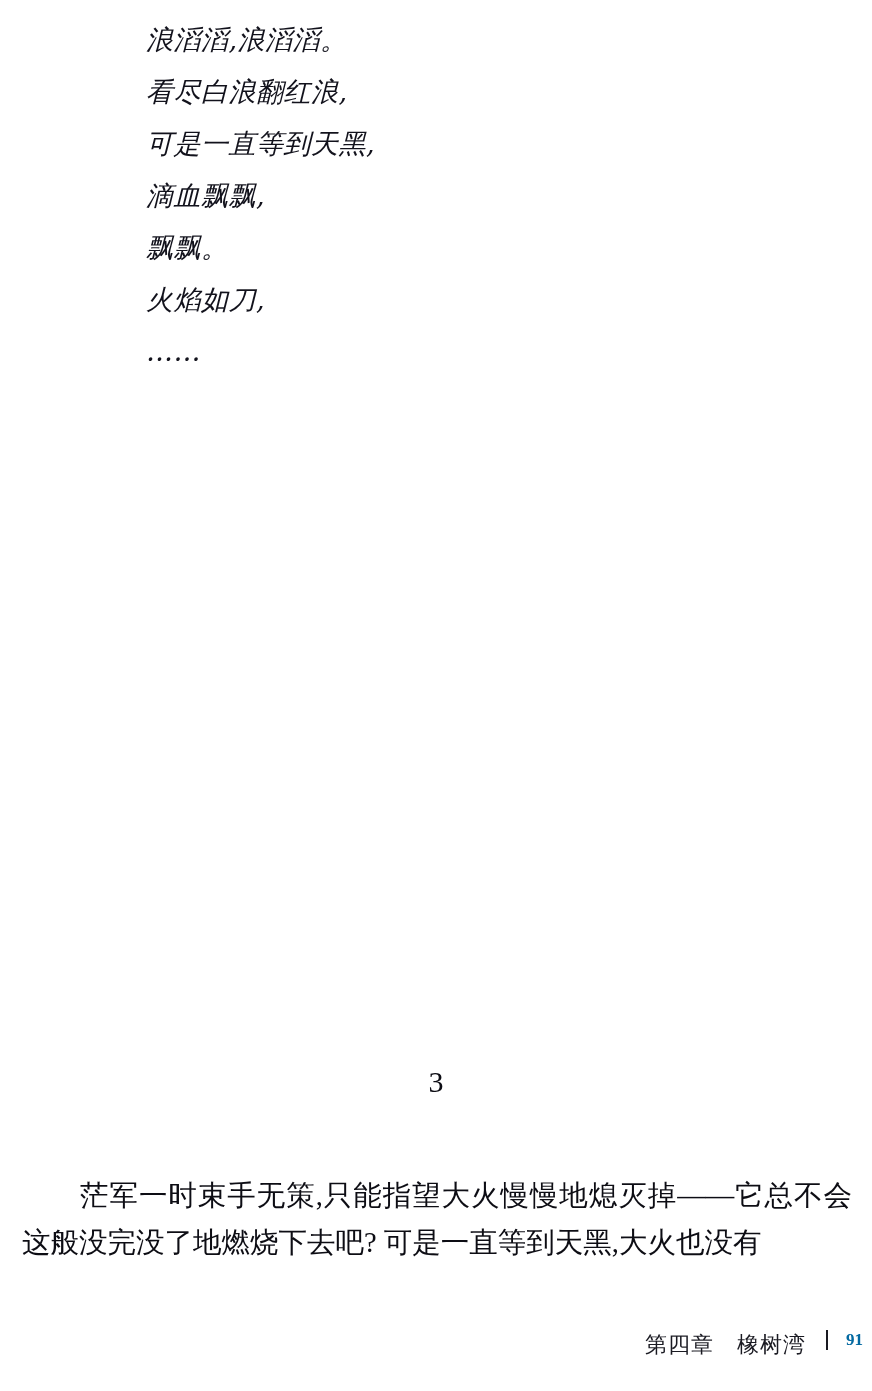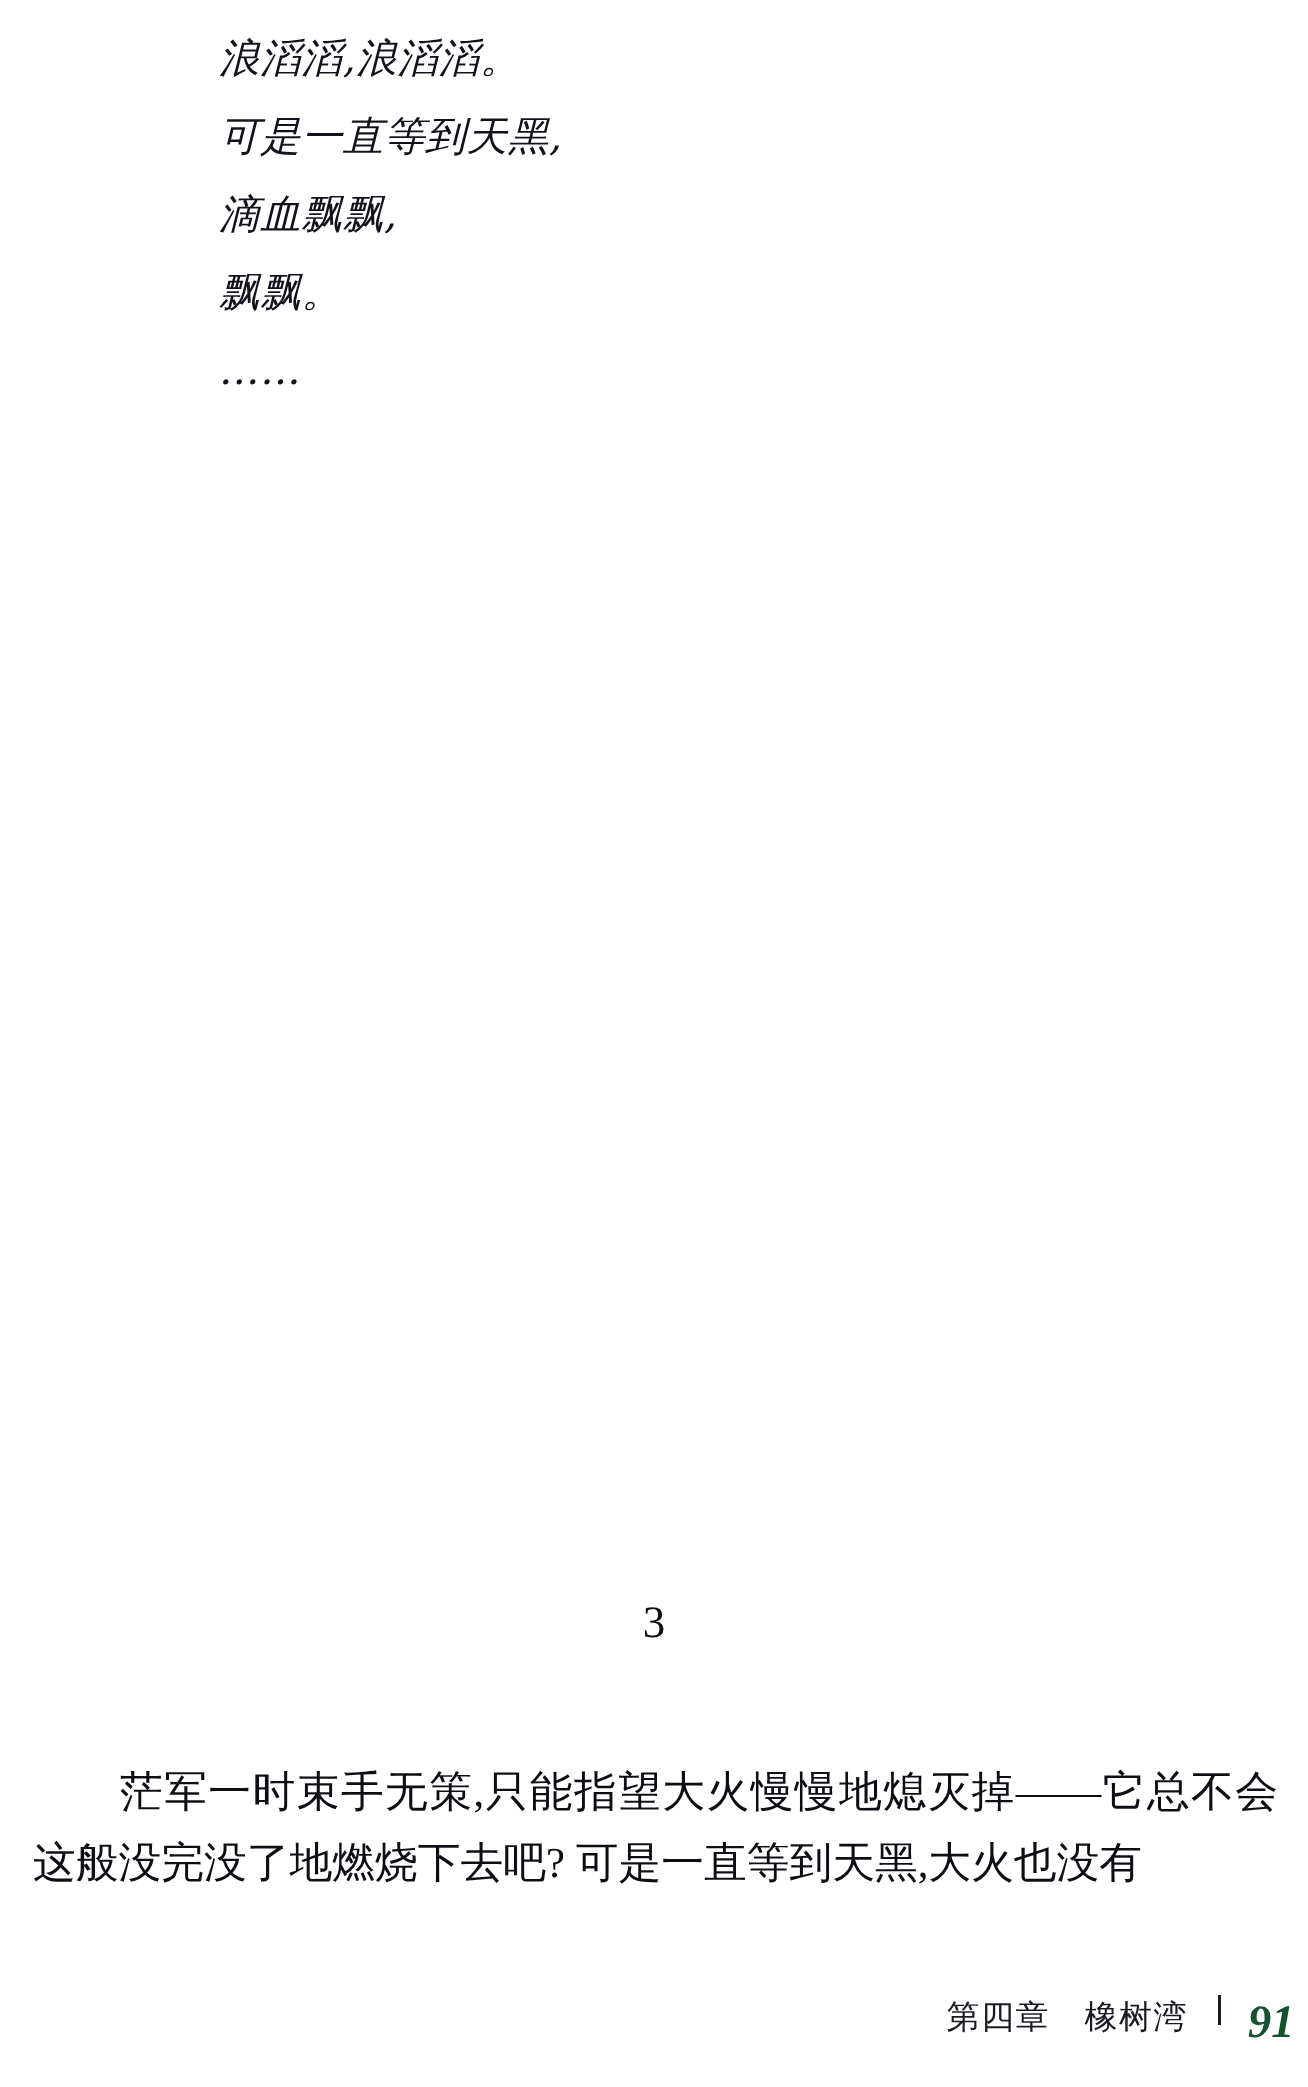--- a/index.html
+++ b/index.html
@@ -94,36 +94,37 @@
   }
   .footer-sep {
     display: inline-block;
     width: 2px;
     height: 20px;
     background: #1a1a22;
     margin: 0 18px 0 20px;
   }
   .footer-page {
     font-family: "Liberation Serif", "DejaVu Serif", serif;
-    font-style: italic;
     font-weight: bold;
-    font-size: 31px;
-    color: #14532d;
+    font-size: 17px;
+    color: #0369a1;
   }
 </style>
 </head>
 <body>
 
 <div class="page">
 
   <div class="poem">
     <div class="poem-line">浪滔滔,浪滔滔。</div>
+    <div class="poem-line">看尽白浪翻红浪,</div>
     <div class="poem-line">可是一直等到天黑,</div>
     <div class="poem-line">滴血飘飘,</div>
     <div class="poem-line">飘飘。</div>
+    <div class="poem-line">火焰如刀,</div>
     <div class="poem-line">……</div>
   </div>
 
 
   <div class="section-number">3</div>
 
   <div class="tail-block">
     <p class="para">茫军一时束手无策,只能指望大火慢慢地熄灭掉——它总不会这般没完没了地燃烧下去吧? 可是一直等到天黑,大火也没有</p>
   </div>
 

